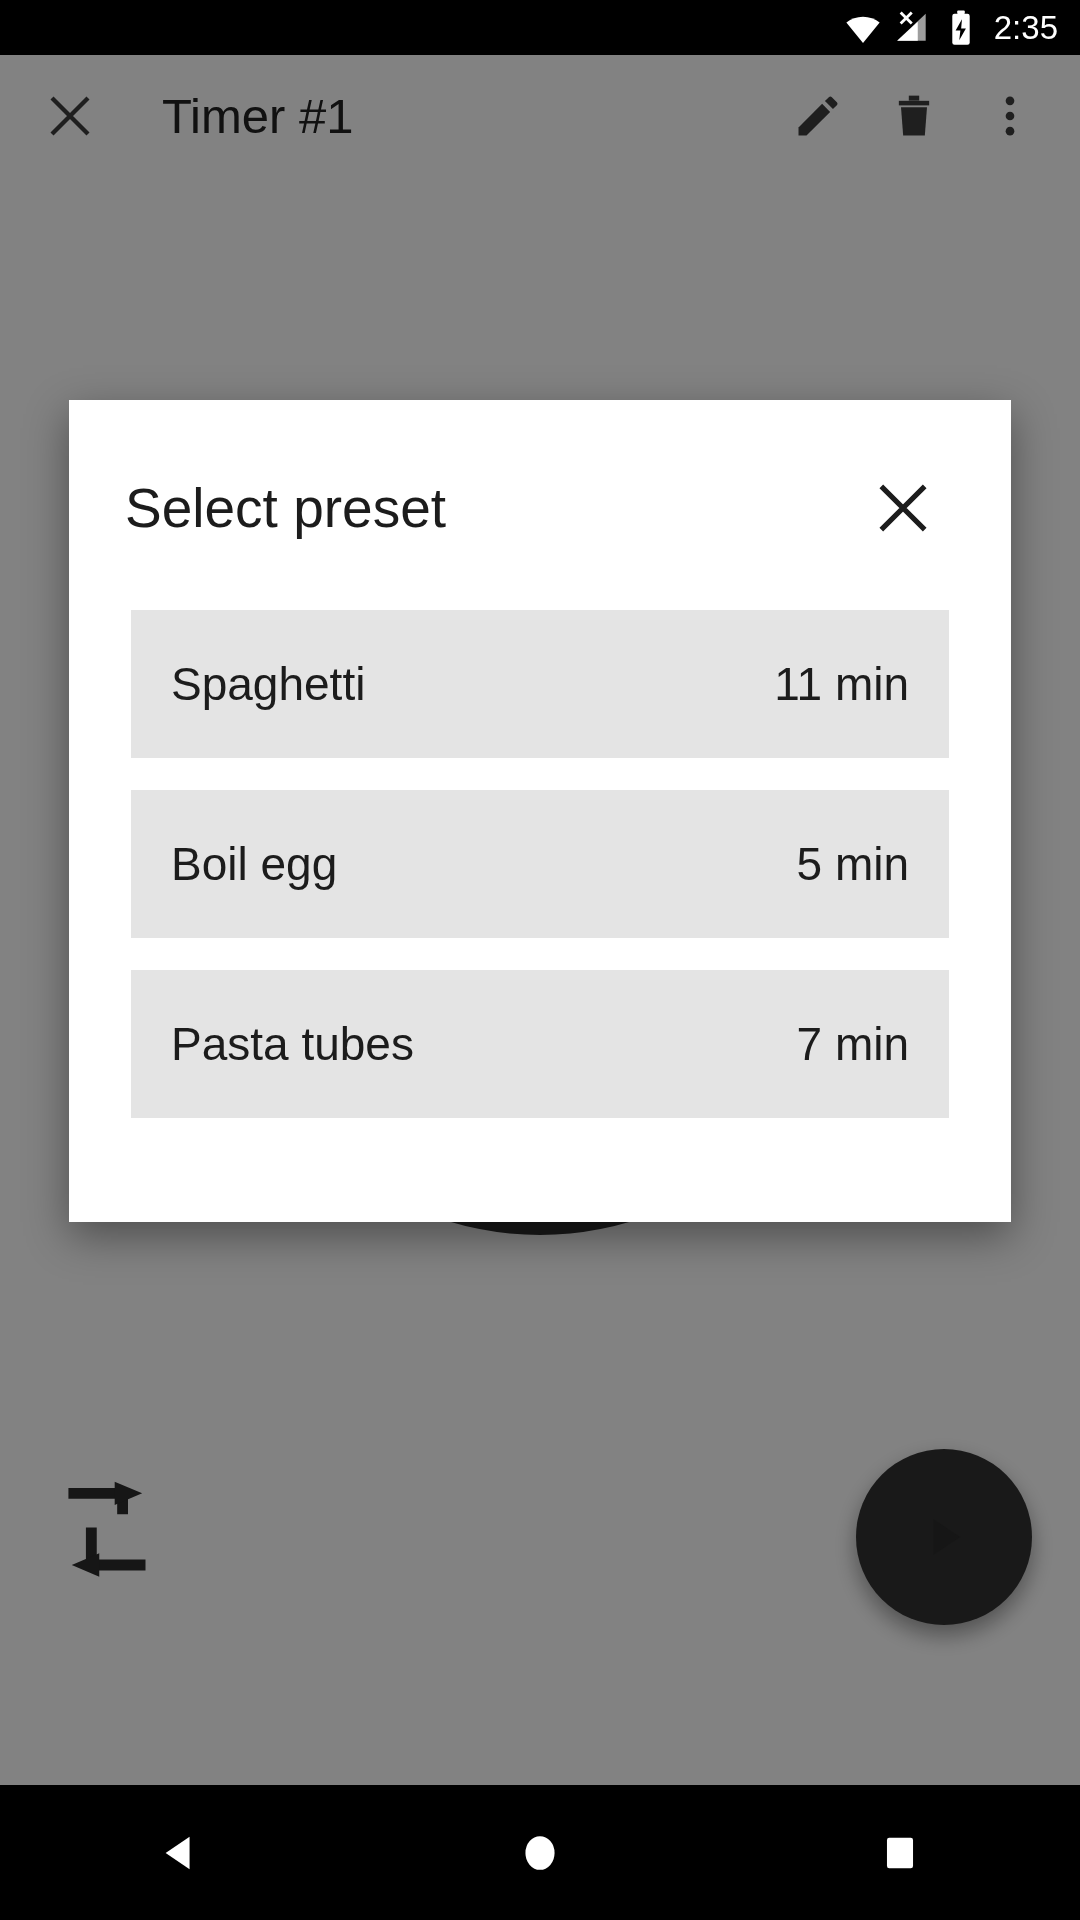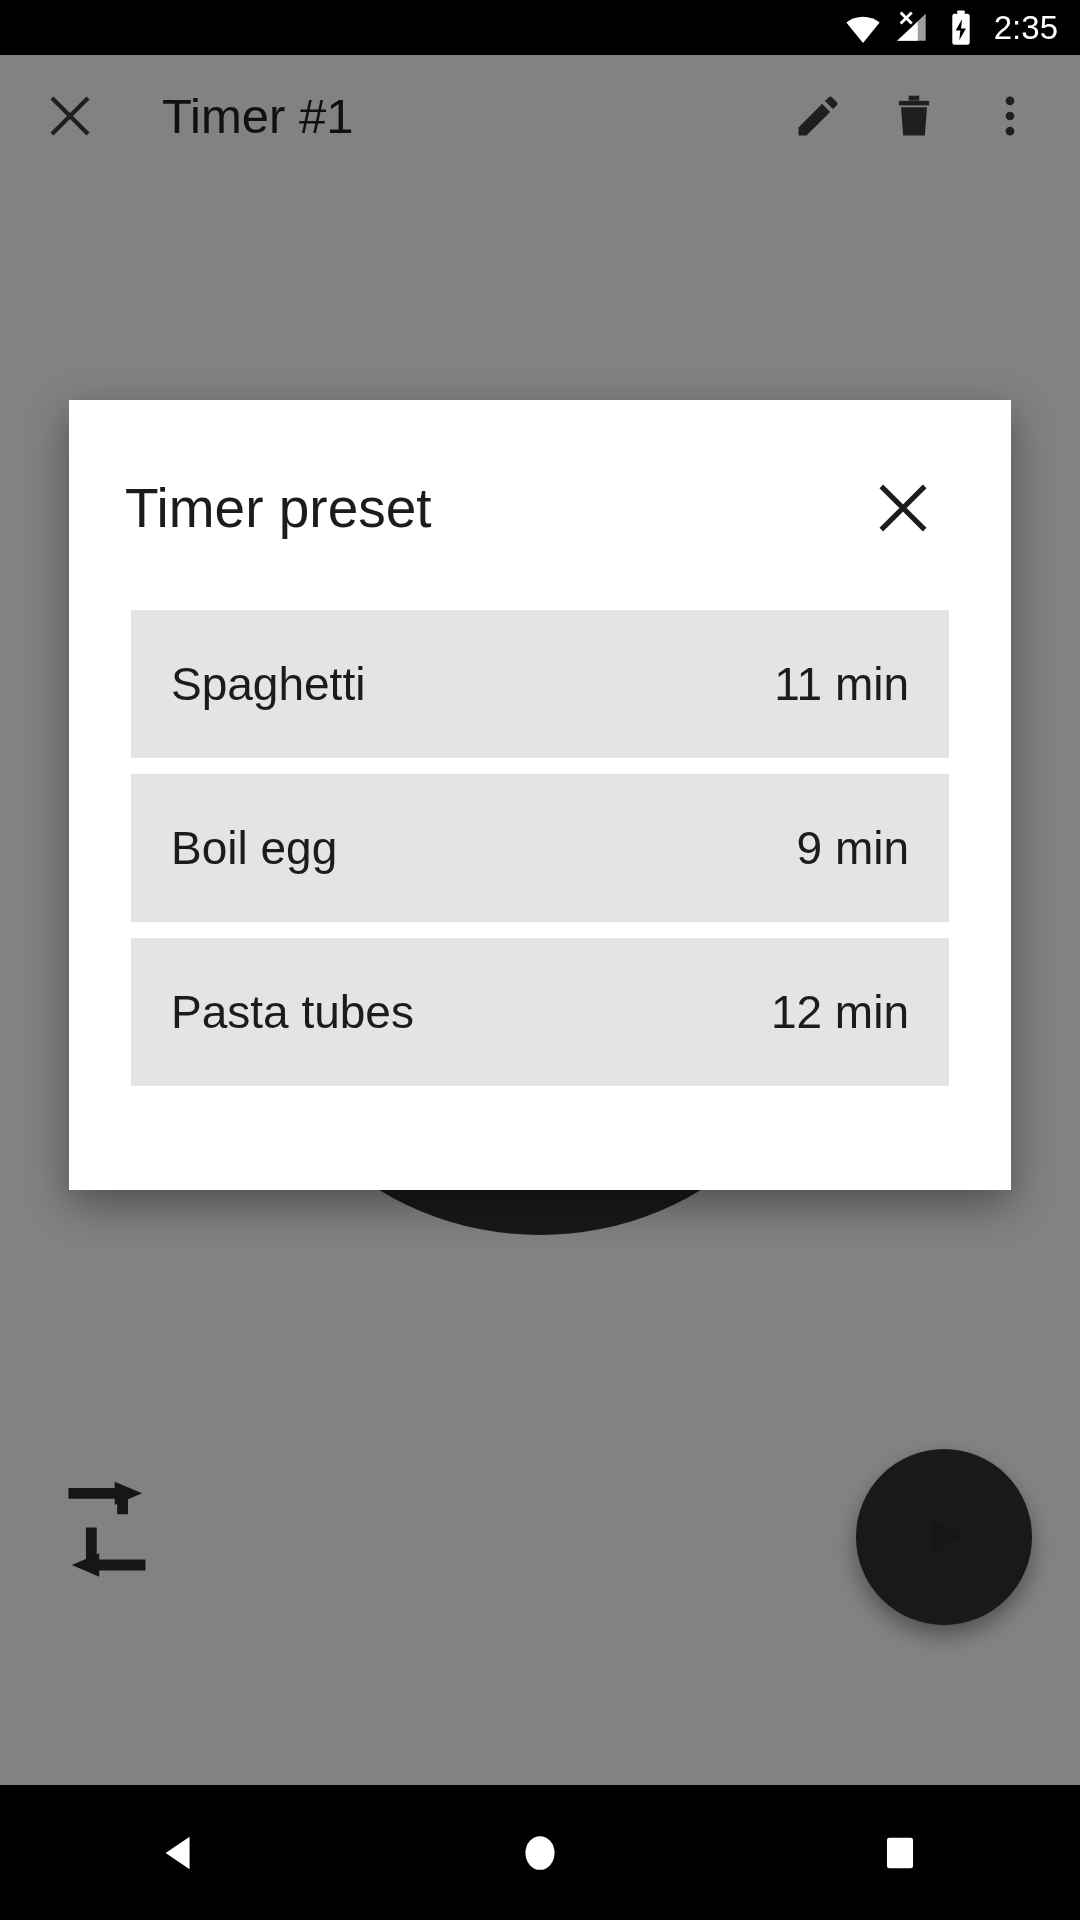--- a/index.html
+++ b/index.html
@@ -165,21 +165,21 @@
     padding: 66px 62px 92px 62px;
     box-sizing: border-box;
   }
   .preset-row {
     background: #e4e4e4;
     height: 148px;
     display: flex;
     align-items: center;
     padding: 0 40px;
     box-sizing: border-box;
-    margin-bottom: 16px;
+    margin-bottom: 32px;
   }
   .preset-row:last-child { margin-bottom: 12px; }
   .preset-name {
     font-size: 46px;
     color: #1c1c1c;
     flex: 1 1 auto;
     text-align: left;
   }
   .preset-duration {
     font-size: 46px;
@@ -288,44 +288,44 @@
         <path d="M7.5 4.4 L19 12 L7.5 19.6 Z" fill="#2b2b2b"></path>
       </svg>
     </div>
   </div>
 
   <div id="scrim"></div>
 
   <div id="dialog">
 
     <div id="dialog-header">
-      <div id="dialog-title">Timer preset</div>
+      <div id="dialog-title">Select preset</div>
       <div id="dialog-close">
         <svg width="62" height="62" viewBox="0 0 24 24">
           <path d="M3.6 3.6 L20.4 20.4 M20.4 3.6 L3.6 20.4" stroke="#1c1c1c" stroke-width="2.0" fill="none"></path>
         </svg>
       </div>
     </div>
 
     <div id="preset-list">
 
       <div class="preset-row">
         <span class="preset-name">Spaghetti</span>
         <span class="preset-duration">11 min</span>
       </div>
 
       <div class="preset-row">
         <span class="preset-name">Boil egg</span>
-        <span class="preset-duration">9 min</span>
+        <span class="preset-duration">5 min</span>
       </div>
 
 
       <div class="preset-row">
         <span class="preset-name">Pasta tubes</span>
-        <span class="preset-duration">12 min</span>
+        <span class="preset-duration">7 min</span>
       </div>
 
     </div>
   </div>
 
   <div id="nav-bar">
     <div class="nav-btn">
       <svg width="46" height="46" viewBox="0 0 24 24">
         <path d="M17 3.5 L17 20.5 L4.5 12 Z" fill="#fff"></path>
       </svg>

